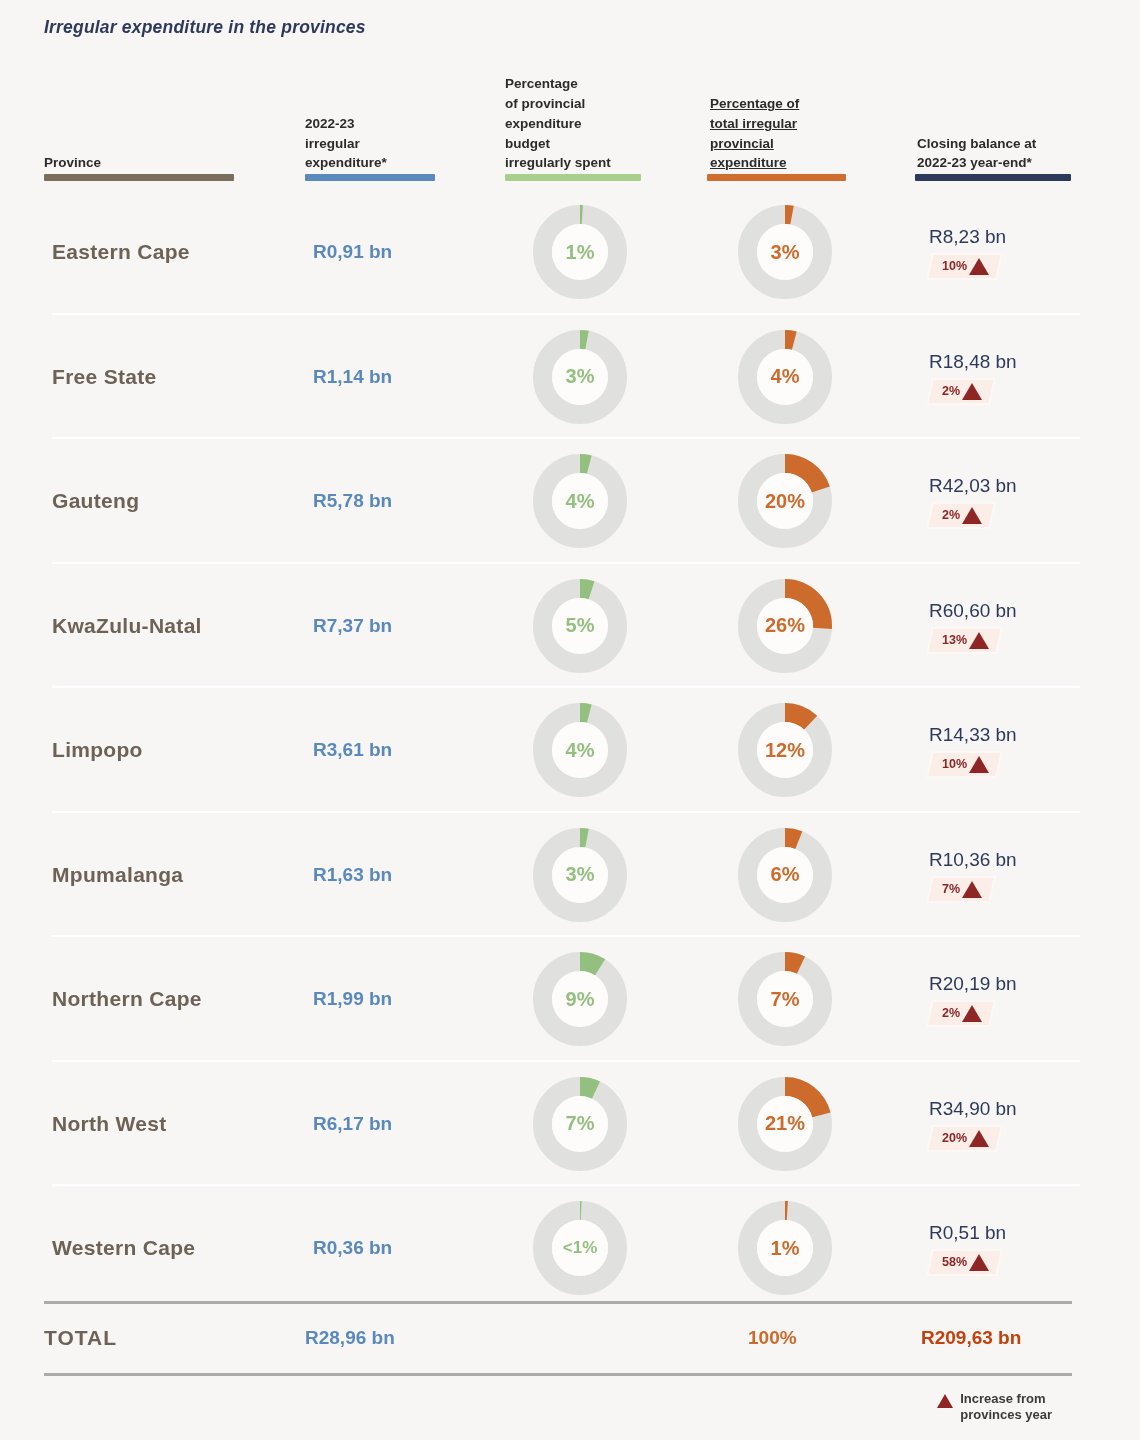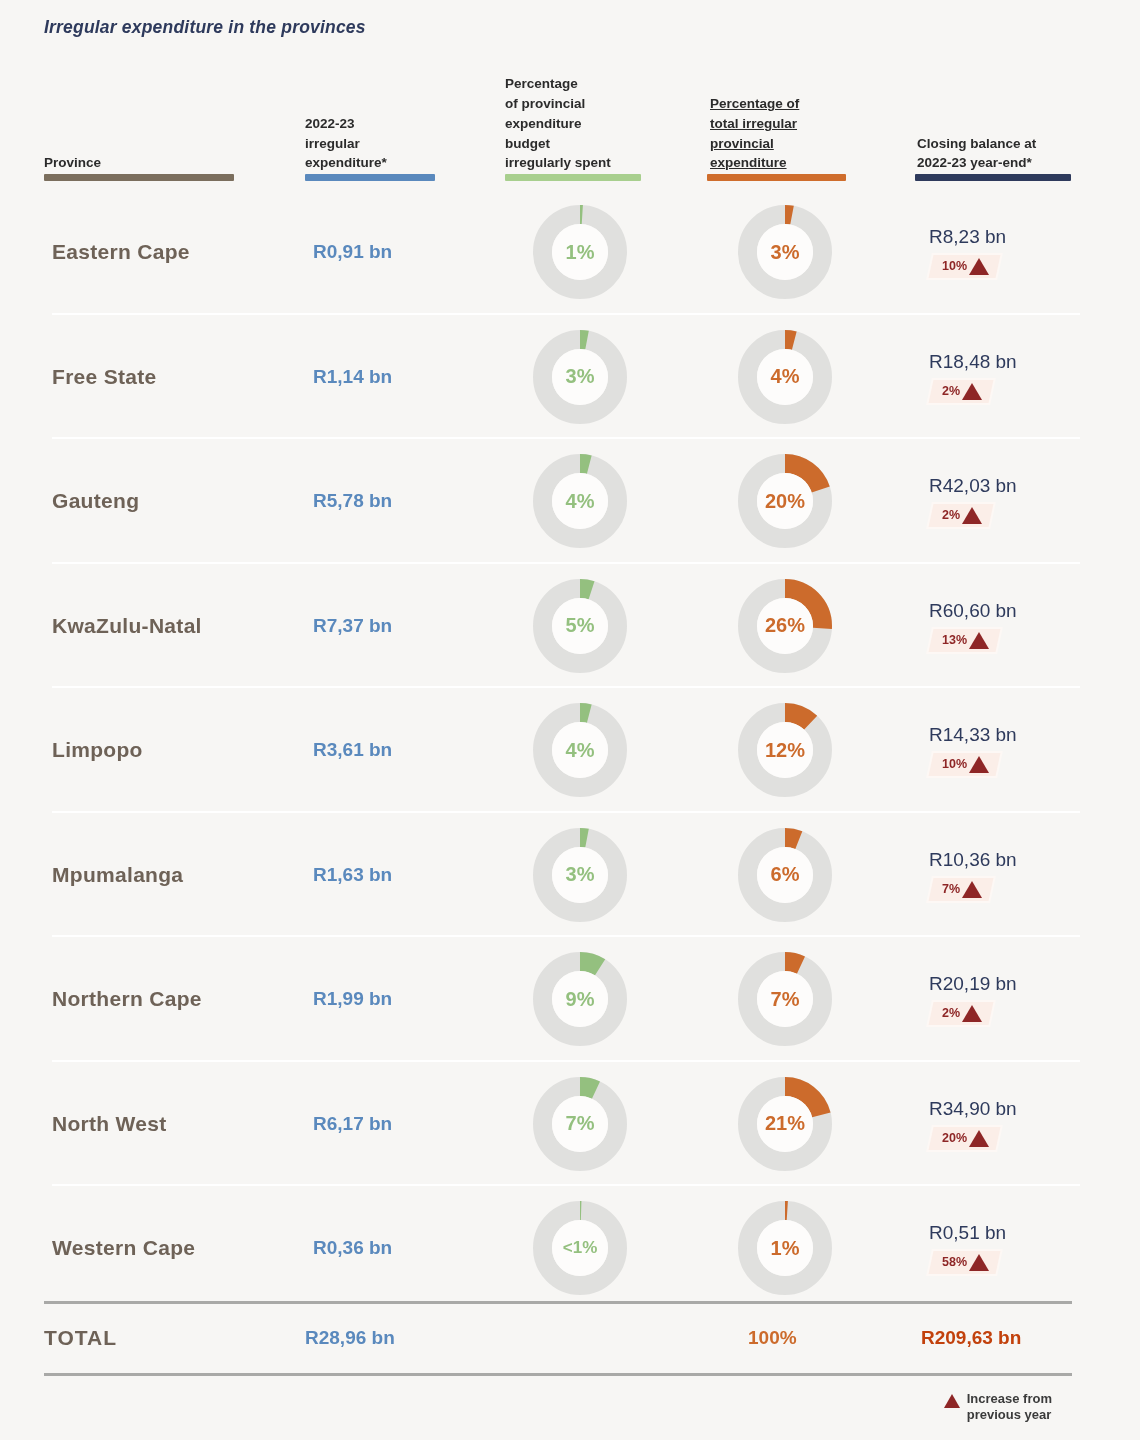--- a/index.html
+++ b/index.html
@@ -367,17 +367,17 @@
     <div class="t t-irreg">R28,96 bn</div>
     <div class="t t-pct">100%</div>
     <div class="t t-close">R209,63 bn</div>
   </div>
   <div class="total-bot"></div>
 
   <div class="legend">
     <div class="tri"></div>
     <div class="txt">
       <div>Increase from</div>
-      <div>previous year</div>
+      <div>provinces year</div>
     </div>
   </div>
 
 </div>
 
 </body></html>

